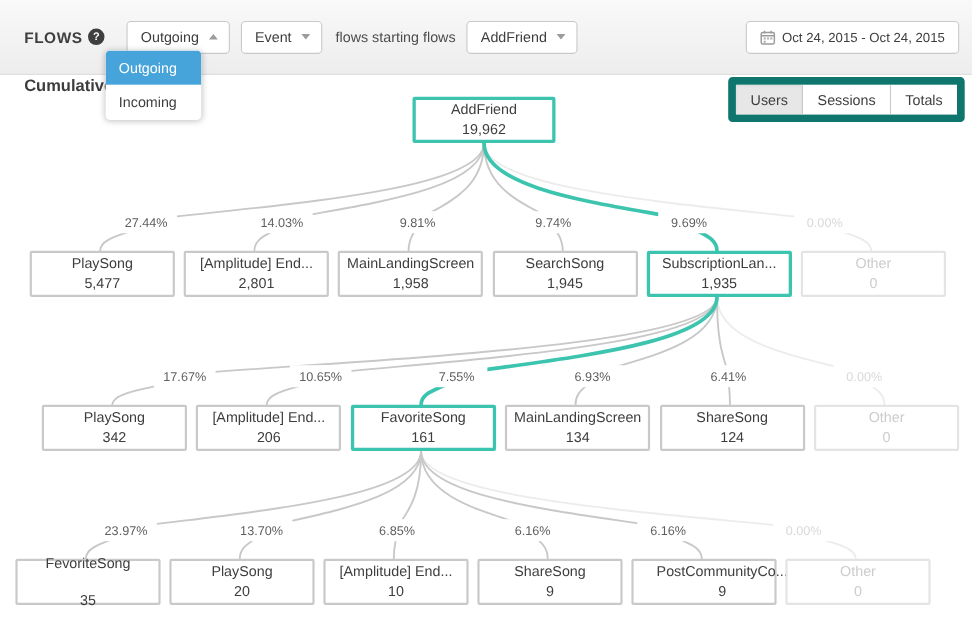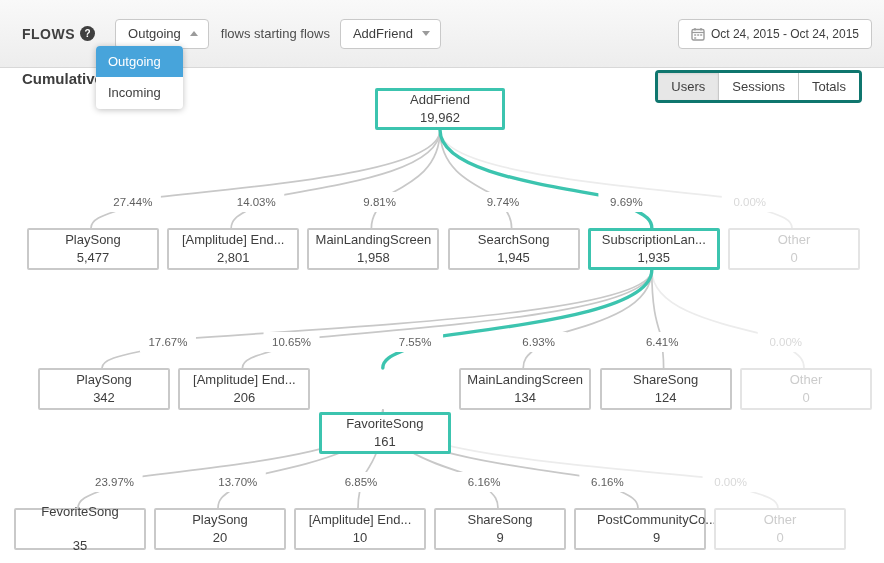--- a/index.html
+++ b/index.html
@@ -49,22 +49,22 @@
     border-radius:4px; box-shadow:0 1px 6px rgba(0,0,0,0.25); z-index:10;
     overflow:hidden; padding-bottom:1px;
   }
   .menu-item { font-size:13px; color:#3e3e3e; padding:8px 12px; cursor:pointer; }
   .menu-item.selected { background:#47a4db; color:#fff; }
 
   
   .heading { position:absolute; left:22px; top:70px; font-size:15px; font-weight:bold;
              color:#3d3d3d; z-index:2; }
   .segmented {
-    position:absolute; right:22px; top:70px; display:inline-flex;
-    border:3px solid #0f766e; border-radius:4px; overflow:hidden; background:#fff; z-index:2;
+    position:absolute; right:7px; top:70px; display:inline-flex;
+    border:7px solid #0f766e; border-radius:4px; overflow:hidden; background:#fff; z-index:2;
   }
   .seg {
     font-family:"Liberation Sans", sans-serif;
     font-size:13px; color:#3e3e3e; background:#fff; border:none; padding:6px 13px;
     cursor:pointer; border-left:1px solid #c9c9c9;
   }
   .seg:first-child { border-left:none; }
   .seg.selected { background:#e7e7e7; box-shadow:inset 0 1px 2px rgba(0,0,0,0.08); }
 
   
@@ -181,20 +181,24 @@
 
   <div class="topbar">
     <span class="flows-label">FLOWS</span>
     <span class="help-badge">?</span>
 
     <div class="sel-btn" id="direction-select">
       <span>Outgoing</span>
       <i class="caret-up"></i>
     </div>
 
+    <div class="sel-btn" id="event-select">
+      <span>Event</span>
+      <i class="caret-down"></i>
+    </div>
 
     <span class="conn-text">flows starting flows</span>
 
     <div class="sel-btn" id="start-event-select">
       <span>AddFriend</span>
       <i class="caret-down"></i>
     </div>
 
     <div class="date-btn">
       <svg width="14" height="14" viewBox="0 0 14 14">
@@ -253,21 +257,21 @@
         <div class="node-value">0</div>
       </div>
       <div class="node normal" style="left: 38px; top: 368px;">
         <div class="node-label">PlaySong</div>
         <div class="node-value">342</div>
       </div>
       <div class="node normal" style="left: 178.4px; top: 368px;">
         <div class="node-label">[Amplitude] End...</div>
         <div class="node-value">206</div>
       </div>
-      <div class="node active" style="left: 318.8px; top: 368px; margin-top: 44px;">
+      <div class="node active" style="left: 318.8px; top: 368px;">
         <div class="node-label">FavoriteSong</div>
         <div class="node-value">161</div>
       </div>
       <div class="node normal" style="left: 459.2px; top: 368px;">
         <div class="node-label">MainLandingScreen</div>
         <div class="node-value">134</div>
       </div>
       <div class="node normal" style="left: 599.6px; top: 368px;">
         <div class="node-label">ShareSong</div>
         <div class="node-value">124</div>

